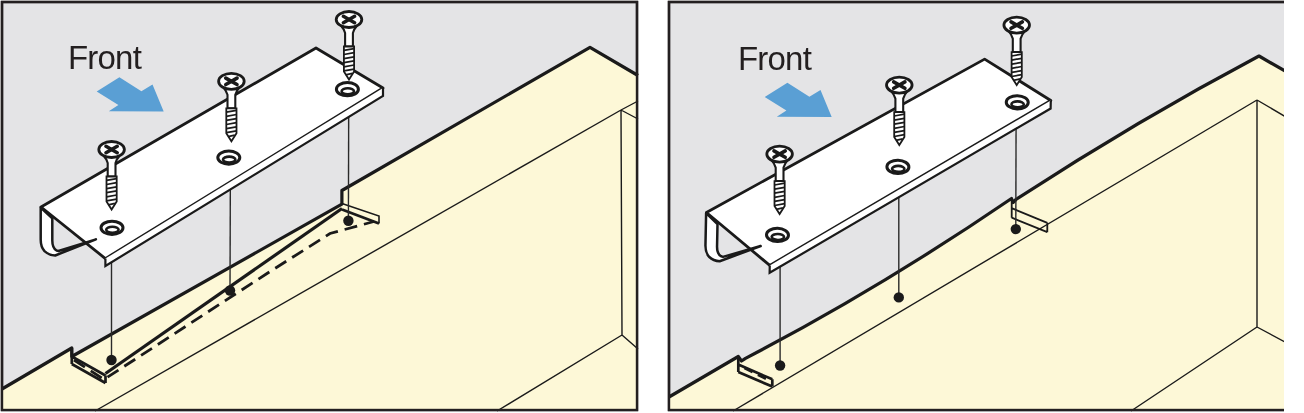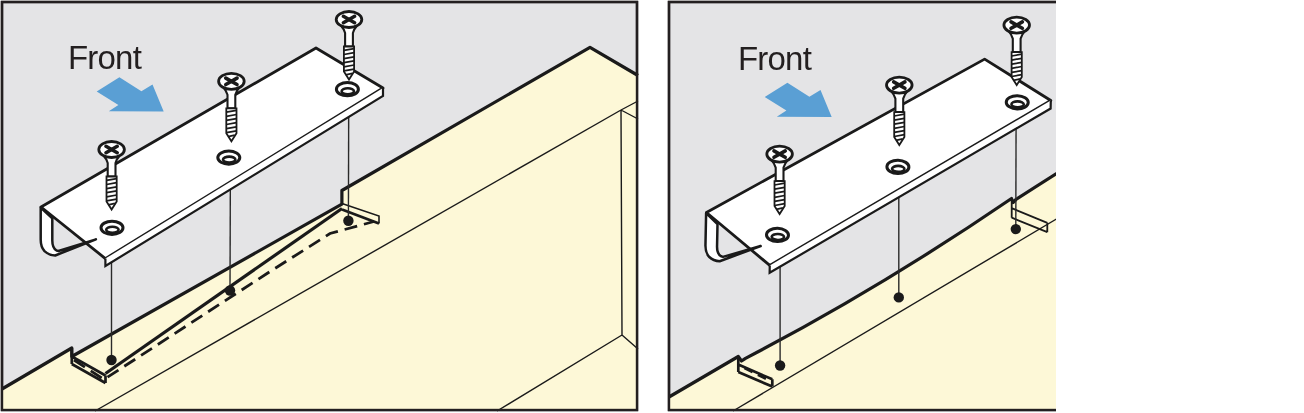--- a/index.html
+++ b/index.html
@@ -1,16 +1,16 @@
 <!DOCTYPE html>
 <html><head>
 <meta charset="utf-8">
 <style>
   html,body{margin:0;padding:0;background:#ffffff;}
-  #page{position:relative;width:1056px;height:413px;background:#ffffff;overflow:hidden;}
+  #page{position:relative;width:1284px;height:413px;background:#ffffff;overflow:hidden;}
   svg{position:absolute;top:0;left:0;}
   .front{font-family:"Liberation Sans",sans-serif;font-size:33px;letter-spacing:-0.8px;fill:#231f20;}
 </style>
 </head>
 <body>
 <div id="page">
 <svg width="1304" height="413" viewBox="0 0 1304 413">
 <defs>
   <g id="screw">
 

